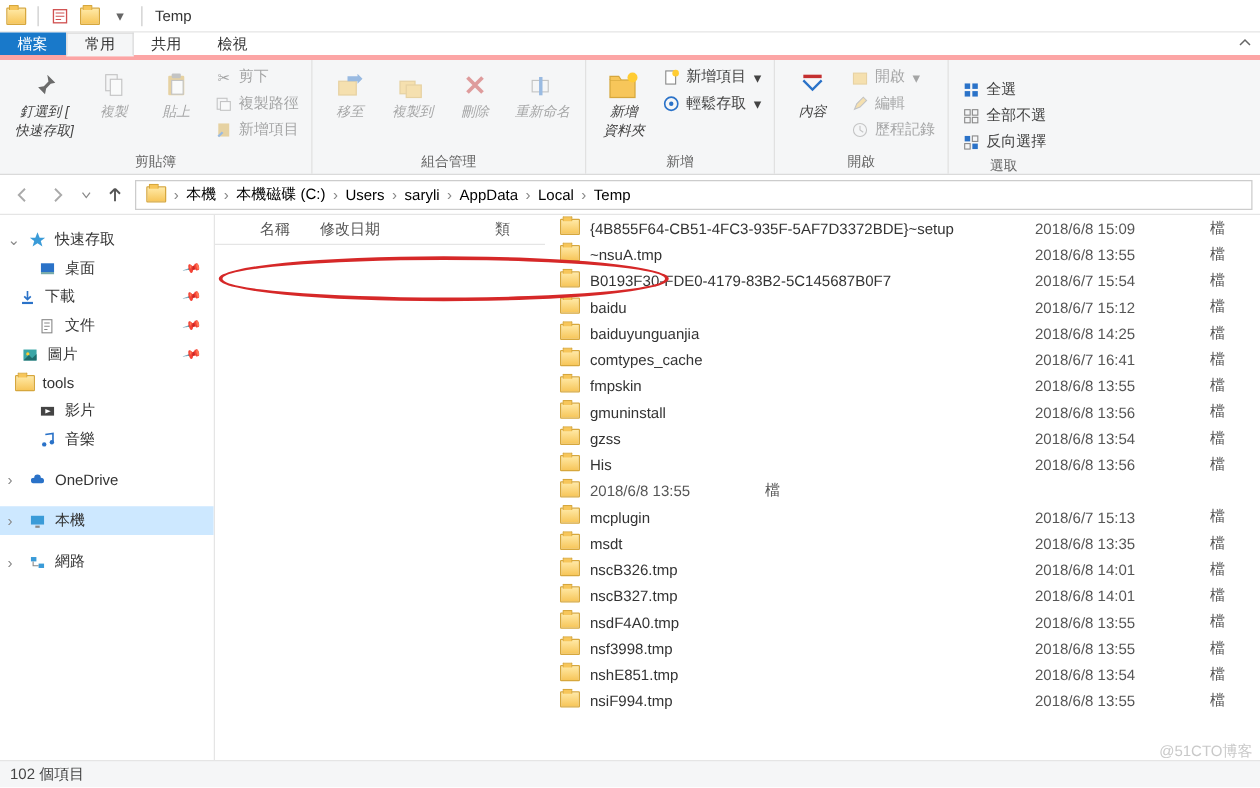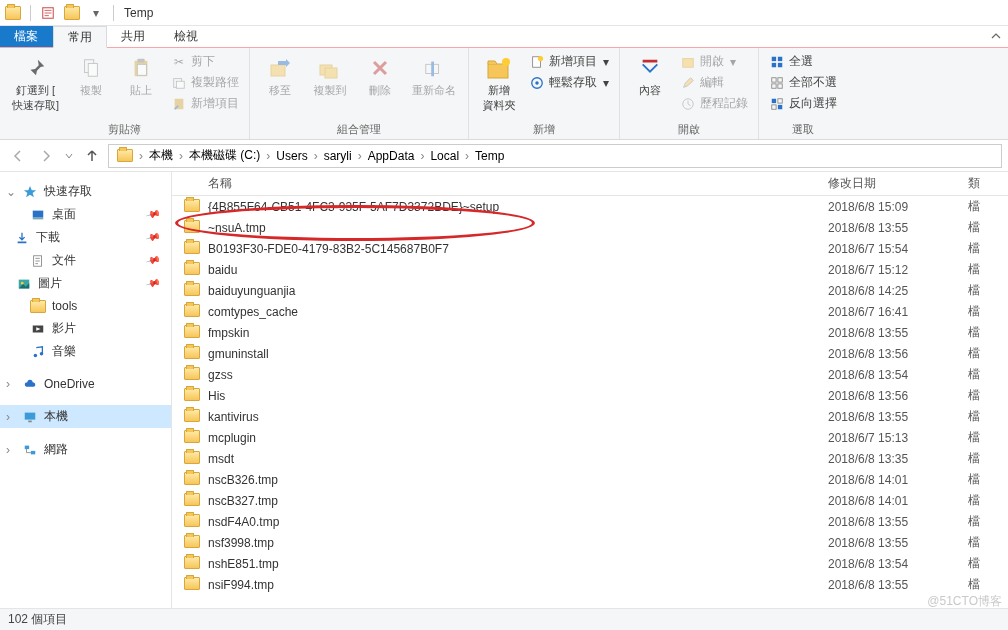--- a/index.html
+++ b/index.html
@@ -8,34 +8,34 @@
 
 .titlebar { height: 26px; background: #fff; border-bottom: 1px solid #e5e5e5; display: flex; align-items: center; padding-left: 2px; }
 .titlebar .qat { display: flex; align-items: center; gap: 2px; }
 .qat-btn { width: 22px; height: 22px; display: flex; align-items: center; justify-content: center; }
 .folder-icon-small { width: 16px; height: 14px; background: linear-gradient(#ffe9a6, #f7c65a); border: 1px solid #d6a73d; border-radius: 1px; position: relative; }
 .folder-icon-small::before { content:""; position:absolute; top:-3px; left:1px; width:6px; height:3px; background:#f7c65a; border:1px solid #d6a73d; border-bottom:none; border-radius:1px 1px 0 0; }
 .titlebar .divider { width:1px; height:16px; background:#ccc; margin:0 4px; }
 .titlebar .title { margin-left: 6px; color: #333; }
 
 
-.tabs { height: 22px; display: flex; align-items: stretch; border-bottom: 1px solid #fca5a5; }
+.tabs { height: 22px; display: flex; align-items: stretch; border-bottom: 4px solid #fca5a5; }
 .tab { padding: 0 14px; display: flex; align-items: center; color: #333; border-right: 1px solid transparent; }
 .tab.file { background: #1979ca; color: #fff; }
 .tab.active { background: #f5f6f7; border: 1px solid #dadada; border-bottom: 1px solid #f5f6f7; margin-bottom: -1px; }
 .tabs .caret-down { margin-left: auto; width: 24px; display:flex; align-items:center; justify-content:center; color:#666; }
 
 
 .ribbon { height: 92px; background: #f5f6f7; border-bottom: 1px solid #dadada; display: flex; }
 .group { border-right: 1px solid #e1e1e1; padding: 4px 8px 2px; display: flex; flex-direction: column; }
 .group-body { flex: 1; display: flex; align-items: flex-start; gap: 6px; }
 .group-label { text-align: center; color: #666; font-size: 11px; padding-top: 2px; }
 .big-btn { display: flex; flex-direction: column; align-items: center; justify-content: flex-start; padding: 2px 4px; min-width: 44px; gap: 2px; color: #444; }
 .big-btn .ic { width: 28px; height: 28px; display:flex; align-items:center; justify-content:center; }
-.big-btn span { font-size: 11px; line-height: 1.2; }
+.big-btn span { font-size: 11px; line-height: 1.2; font-style: italic; }
 .small-col { display: flex; flex-direction: column; gap: 2px; }
 .small-btn { display: flex; align-items: center; gap: 4px; padding: 1px 2px; color: #444; font-size: 11px; white-space: nowrap; }
 .small-btn .ic { width:16px; height:16px; display:flex; align-items:center; justify-content:center; }
 .disabled { opacity: 0.45; }
 
 
 .addrbar { height: 32px; display: flex; align-items: center; padding: 3px 6px; gap: 4px; border-bottom: 1px solid #e5e5e5; }
 .navbtn { width: 24px; height: 24px; display:flex; align-items:center; justify-content:center; color:#888; border-radius: 2px; }
 .navbtn.enabled { color:#555; }
 .breadcrumb { flex:1; height: 24px; border: 1px solid #ccc; display: flex; align-items: center; padding-left: 4px; gap: 0; background: #fff; }
@@ -46,24 +46,24 @@
 .main { display: flex; height: calc(100% - 26px - 22px - 92px - 32px - 22px); }
 .sidebar { width: 172px; border-right: 1px solid #e5e5e5; padding: 8px 0; overflow: hidden; }
 .side-group { margin-bottom: 10px; }
 .side-item { display: flex; align-items: center; gap: 6px; padding: 3px 4px 3px 16px; color: #333; }
 .side-item.header { padding-left: 6px; font-weight: normal; }
 .side-item.selected { background: #cde8ff; }
 .side-item .expander { width:10px; color:#888; }
 .side-ic { width:16px; height:16px; display:flex; align-items:center; justify-content:center; }
 .pin { margin-left: auto; margin-right: 8px; color:#7a7a7a; transform: rotate(30deg); font-size: 10px; }
 
-.filepane { flex:1; overflow: hidden; display: flex; flex-direction: column; }
+.filepane { flex:1; overflow: hidden; display: flex; flex-direction: row; }
 .col-headers { display: flex; border-bottom: 1px solid #e5e5e5; height: 24px; align-items: center; color:#555; }
 .col-name-h { flex: 1; padding-left: 36px; }
-.col-date-h { width: 140px; }
+.col-date-h { width: 140px; margin-left: 24px; }
 .col-type-h { width: 40px; }
 .rows { overflow-y: auto; flex:1; }
 .row { display: flex; align-items: center; height: 21px; padding-left: 12px; }
 .row .ficon { width: 18px; height: 16px; margin-right: 6px; }
 .row .fname { flex:1; color:#333; white-space: nowrap; overflow: hidden; text-overflow: ellipsis; }
 .row .fdate { width: 140px; color:#555; }
 .row .ftype { width: 40px; color:#555; }
 
 .folder-glyph { width:16px; height:13px; background: linear-gradient(#ffe9a6, #f7c65a); border: 1px solid #d6a73d; border-radius: 1px; position: relative; }
 .folder-glyph::before { content:""; position:absolute; top:-3px; left:1px; width:6px; height:3px; background:#f7c65a; border:1px solid #d6a73d; border-bottom:none; border-radius:1px 1px 0 0; }
@@ -292,21 +292,21 @@
                 <path d="M8 4 L8 8 L11 10" stroke="#888" fill="none"></path>
               </svg>
             </div>
             <span>歷程記錄</span>
           </div>
       </div>
     </div>
     <div class="group-label">開啟</div>
   </div>
 
-  <div class="group" style="border-right:none;">
+  <div class="group" style="border-right:none;margin-top:10px;">
     <div class="group-body">
       <div class="small-col">
         <div class="small-btn">
             <div class="ic">
               <svg width="14" height="14" viewBox="0 0 16 16">
                 <rect x="2" y="2" width="5" height="5" fill="#2a72c8"></rect>
                 <rect x="9" y="2" width="5" height="5" fill="#2a72c8"></rect>
                 <rect x="2" y="9" width="5" height="5" fill="#2a72c8"></rect>
                 <rect x="9" y="9" width="5" height="5" fill="#2a72c8"></rect>
               </svg>
@@ -432,21 +432,21 @@
             <span class="side-ic">
               <svg width="14" height="14" viewBox="0 0 16 16">
                 <rect x="2" y="3" width="12" height="10" fill="#3aa6a6"></rect>
                 <circle cx="6" cy="7" r="1.5" fill="#ffcc33"></circle>
                 <path d="M2 13 L7 8 L10 11 L14 7 L14 13 Z" fill="#1d6d6d"></path>
               </svg>
             </span>
             <span>圖片</span>
             <span class="pin">📌</span>
           </div>
-          <div class="side-item" style="padding-left: 30px;">
+          <div class="side-item" style="padding-left: 12px;">
             <span class="side-ic">
               <div class="folder-glyph"></div>
             </span>
             <span>tools</span>
           </div>
           <div class="side-item" style="padding-left: 30px;">
             <span class="side-ic">
               <svg width="14" height="14" viewBox="0 0 16 16">
                 <rect x="2" y="4" width="12" height="8" fill="#444"></rect>
                 <path d="M6 6 L11 8 L6 10 Z" fill="#fff"></path>
@@ -588,21 +588,20 @@
             <div class="folder-glyph"></div>
           </div>
           <div class="fname">His</div>
           <div class="fdate">2018/6/8 13:56</div>
           <div class="ftype">檔</div>
         </div>
         <div class="row">
           <div class="ficon">
             <div class="folder-glyph"></div>
           </div>
-          <div class="fname">kantivirus</div>
           <div class="fdate">2018/6/8 13:55</div>
           <div class="ftype">檔</div>
         </div>
         <div class="row">
           <div class="ficon">
             <div class="folder-glyph"></div>
           </div>
           <div class="fname">mcplugin</div>
           <div class="fdate">2018/6/7 15:13</div>
           <div class="ftype">檔</div>

